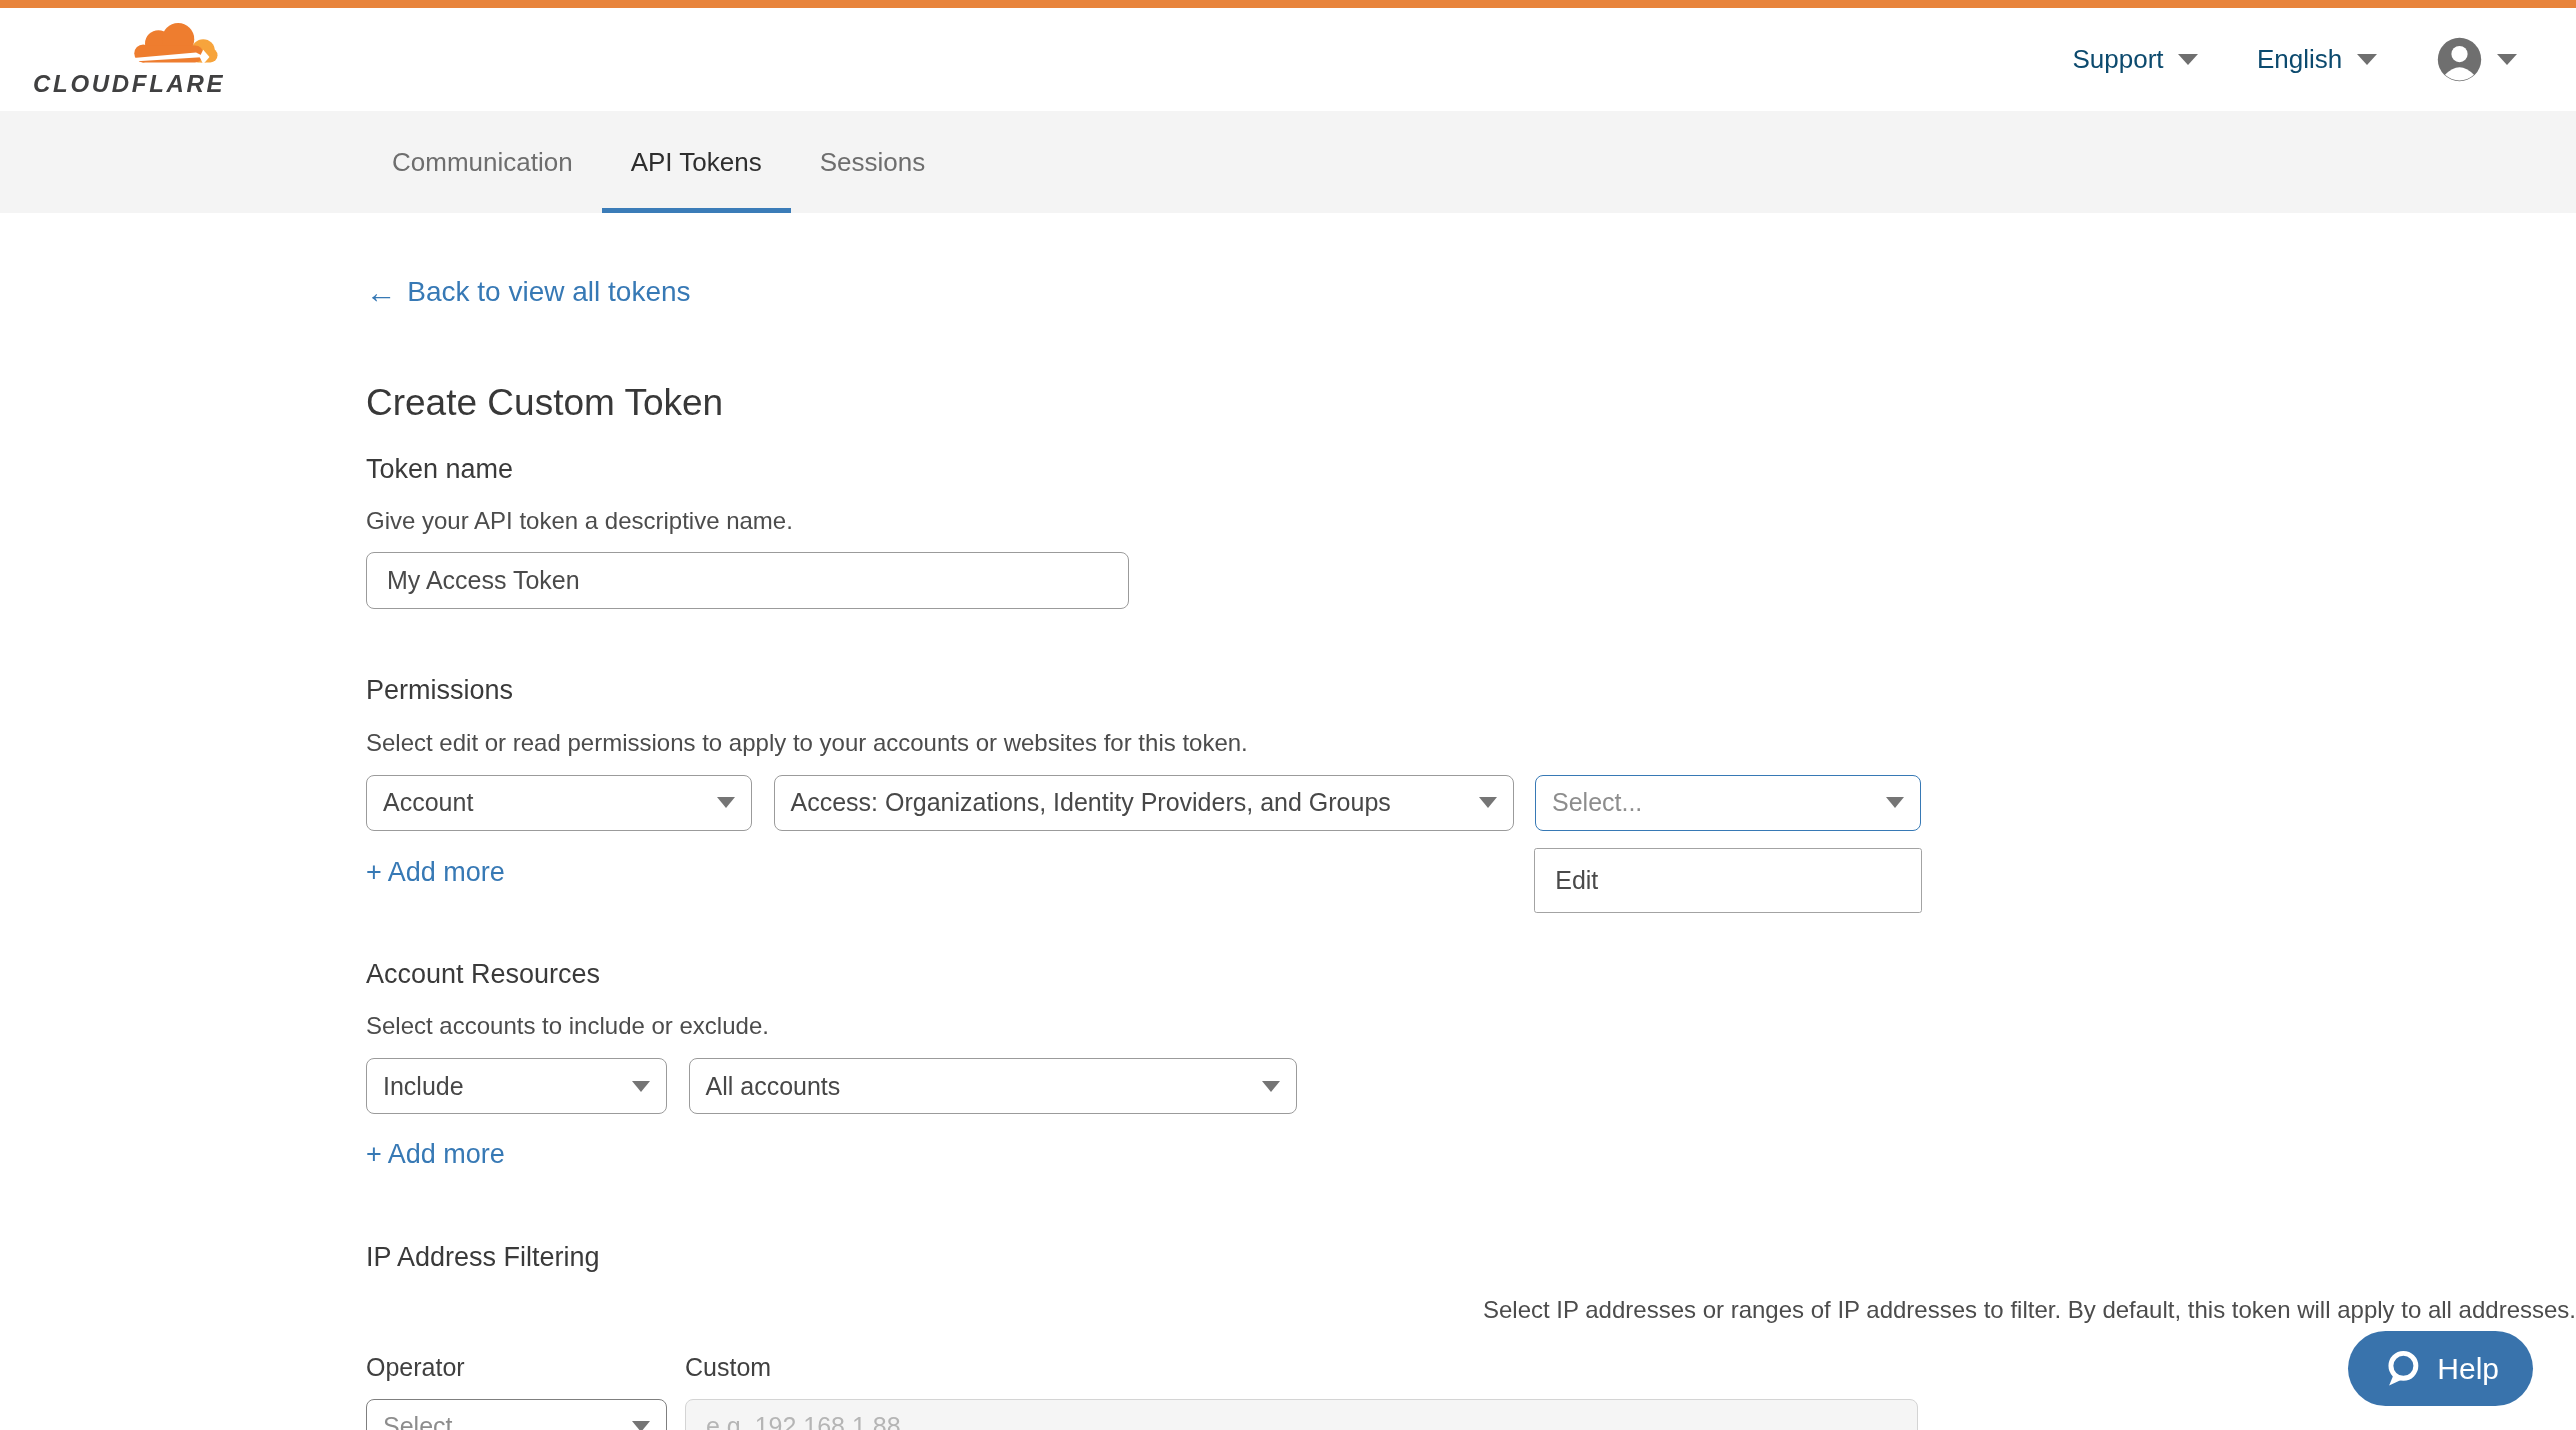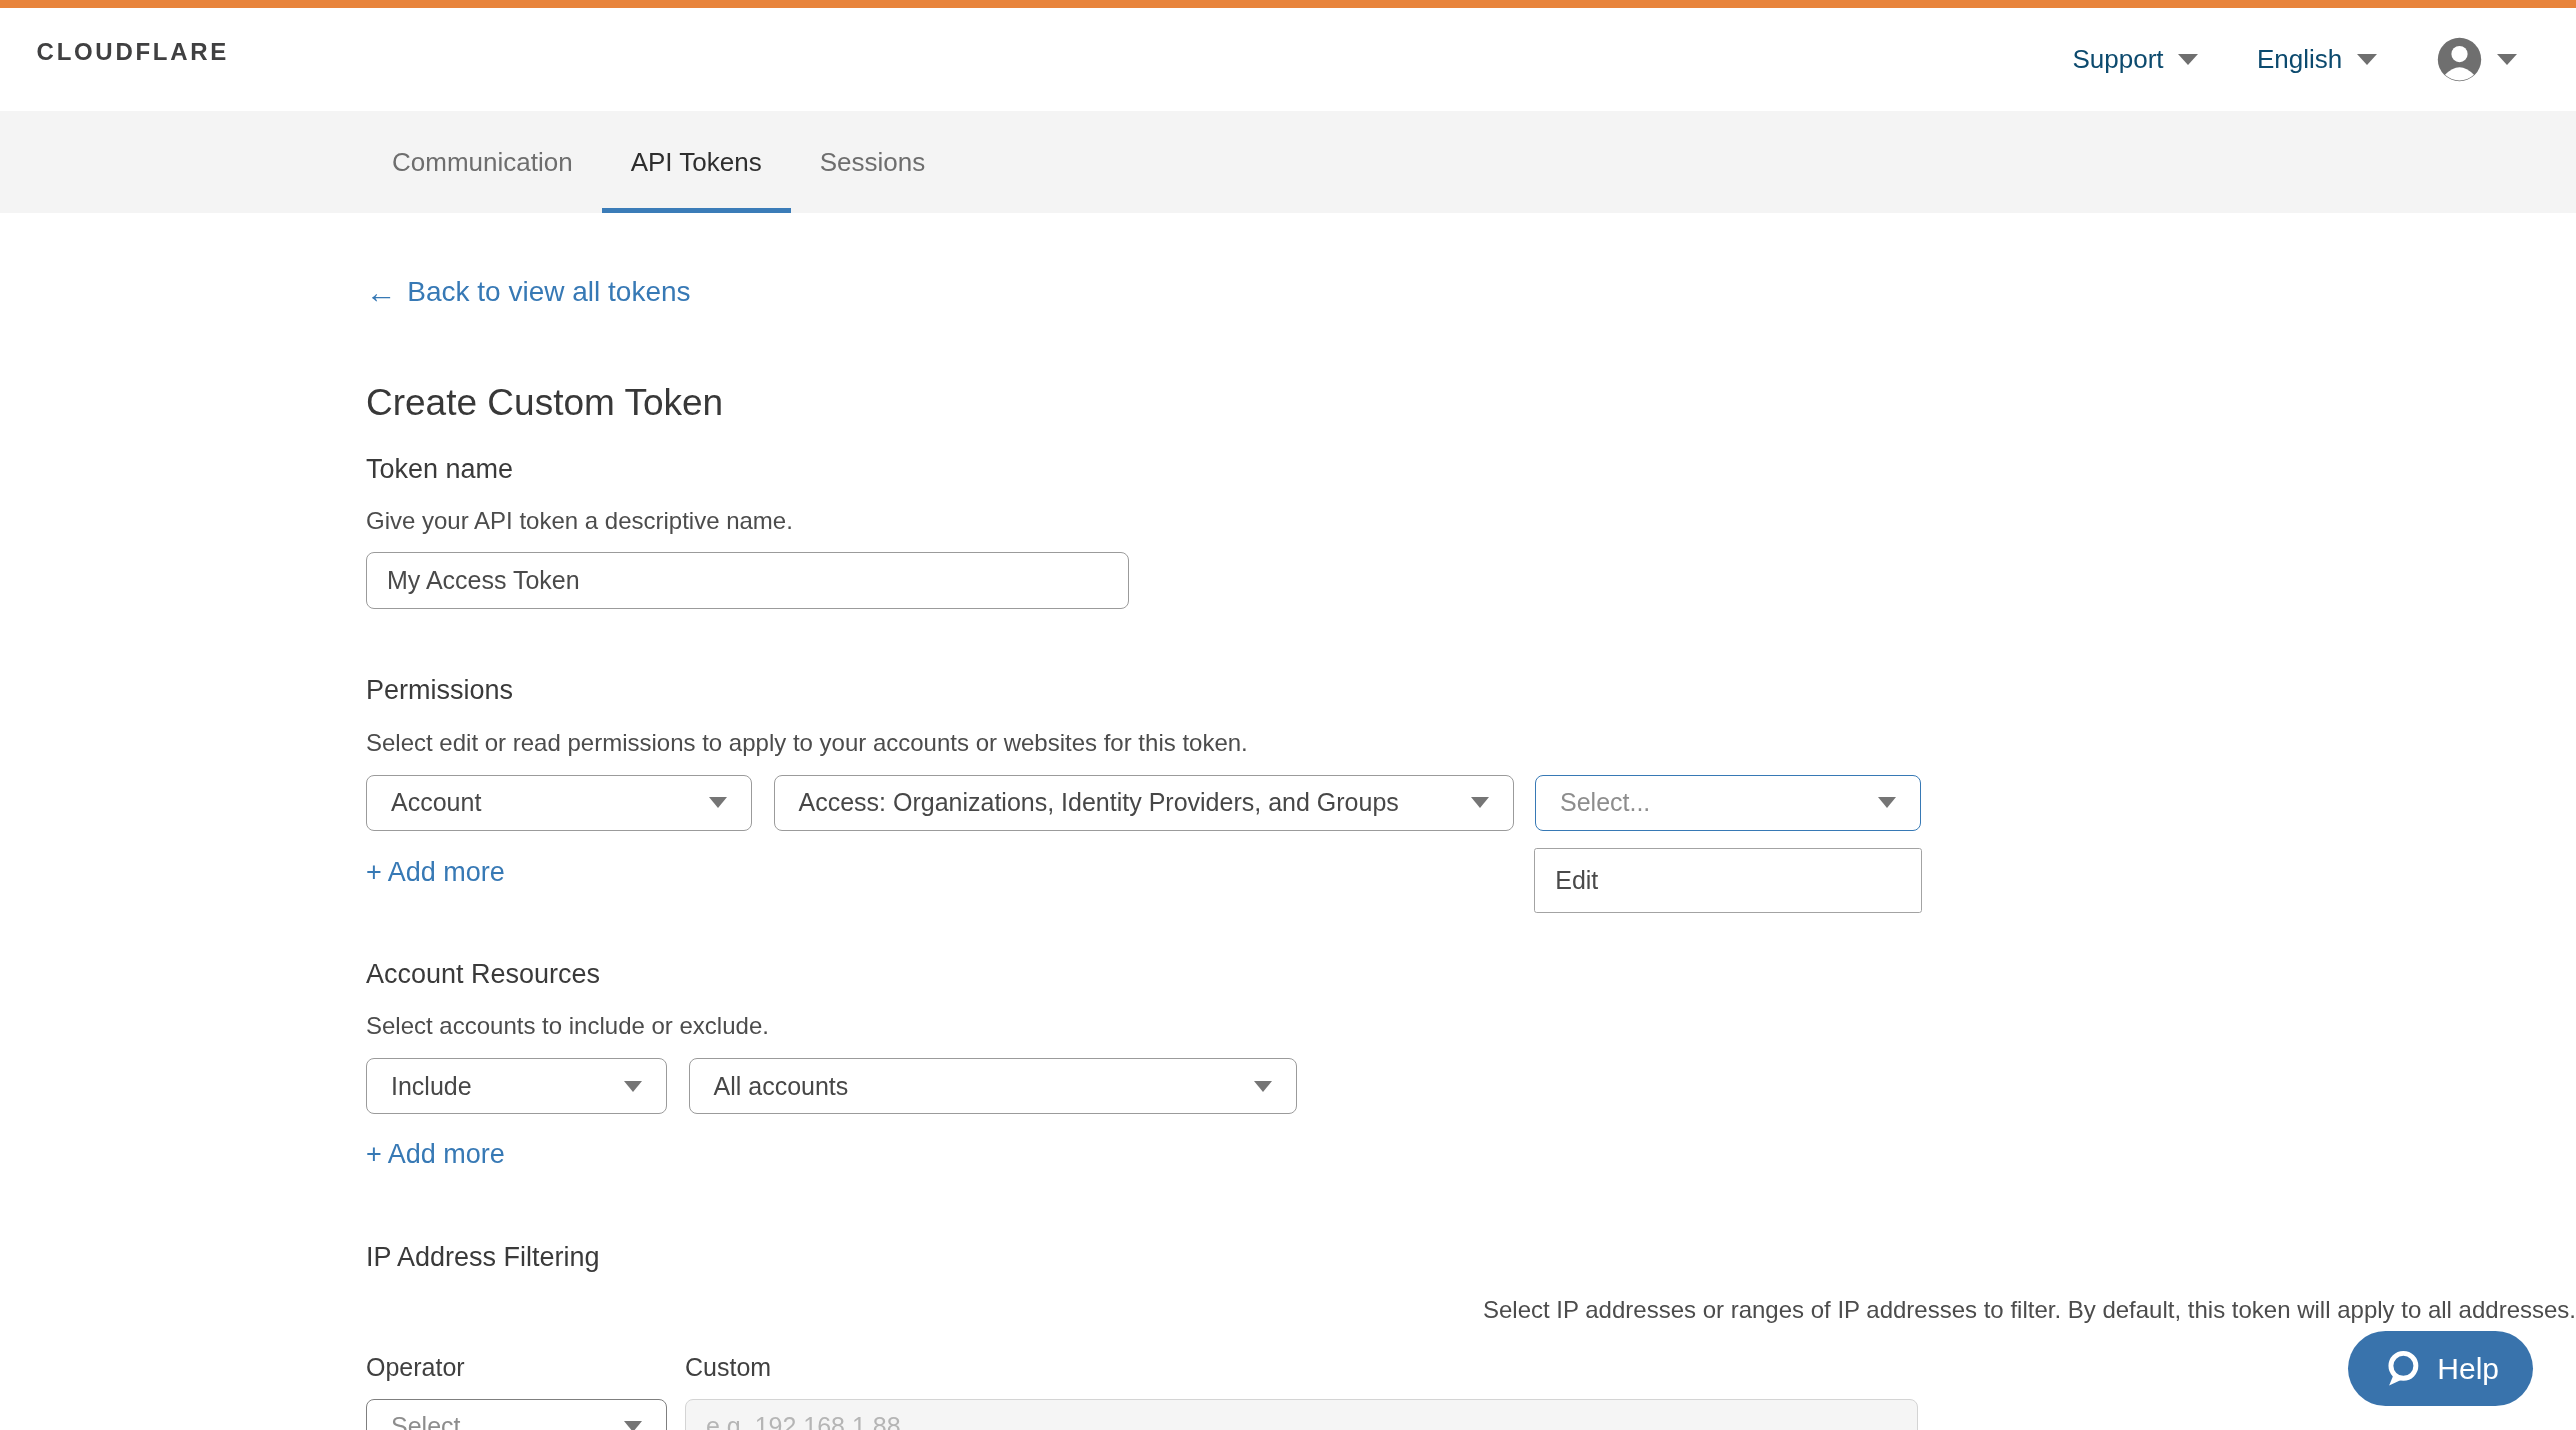--- a/index.html
+++ b/index.html
@@ -5,21 +5,21 @@
   * { margin:0; padding:0; box-sizing:border-box; }
   html,body { width:2576px; height:1431px; overflow:hidden; background:#fff;
               font-family:"Liberation Sans", sans-serif; color:#3d3d3d; position:relative; }
 
   
   .accent-bar { height:8px; background:#e8843c; }
 
   
   header { height:103px; background:#fff; display:flex; align-items:center;
            padding:0 59px 0 33px; }
-  .logo { display:flex; flex-direction:row; width:193px; cursor:pointer; }
+  .logo { display:flex; flex-direction:column; width:193px; cursor:pointer;font-style:italic; }
   .logo svg { align-self:flex-end; margin-right:3.6px; }
   .wordmark { font-size:24px; font-weight:bold; letter-spacing:2.7px; color:#404041; margin-top:1.8px; }
 
   .header-right { margin-left:auto; display:flex; align-items:center; gap:59px; }
   .hmenu { display:flex; align-items:center; gap:14.4px; font-size:26px; color:#0c4a6e; cursor:pointer; }
   .caret { width:0; height:0; border-left:10px solid transparent; border-right:10px solid transparent;
            border-top:11.7px solid #6f6f6f; }
 
   
   .tabbar { height:102px; background:#f4f4f4; display:flex; align-items:stretch; padding-left:363px; }
@@ -42,21 +42,21 @@
   .p-token  { margin-top:22.4px; }
   .text-input { margin-top:17px; width:763px; height:57px; border:1.8px solid #9b9b9b; border-radius:8px;
                 padding:0 20px; font-size:25px; color:#4a4a4a; font-family:"Liberation Sans",sans-serif;
                 outline:none; background:#fff; display:block; }
 
   .h2-perm { margin-top:66px; }
   .p-perm  { margin-top:22.4px; }
   .row { display:flex; gap:21.5px; margin-top:18px; }
   .select { height:56px; background:#fff; border:1.8px solid #9b9b9b; border-radius:8px;
             display:flex; align-items:center; justify-content:space-between;
-            padding:0 24px; font-size:25px; color:#474747; cursor:pointer; position:relative; }
+            padding:0 16px; font-size:25px; color:#474747; cursor:pointer; position:relative; }
   .select .caret { border-top-color:#757575; border-left-width:9px; border-right-width:9px; border-top-width:11.7px; }
   .w430 { width:386px; } .w825 { width:740px; } .w335 { width:301px; } .w677 { width:608px; }
   .select.focused { border-color:#3779b5; }
   .placeholder { color:#8d8d8d; }
 
   .menu { position:absolute; left:-1.8px; top:calc(100% + 18px); width:calc(100% + 3.6px);
           background:#fff; border:0.9px solid #a3a3a3; border-radius:2.7px; z-index:5; }
   .menu-item { height:63px; display:flex; align-items:center; padding:0 20px;
                font-size:25px; color:#4a4a4a; cursor:pointer; }
   .menu-item.hl { background:#e9e9e9; border-bottom:0.9px solid #d6d6d6; }

